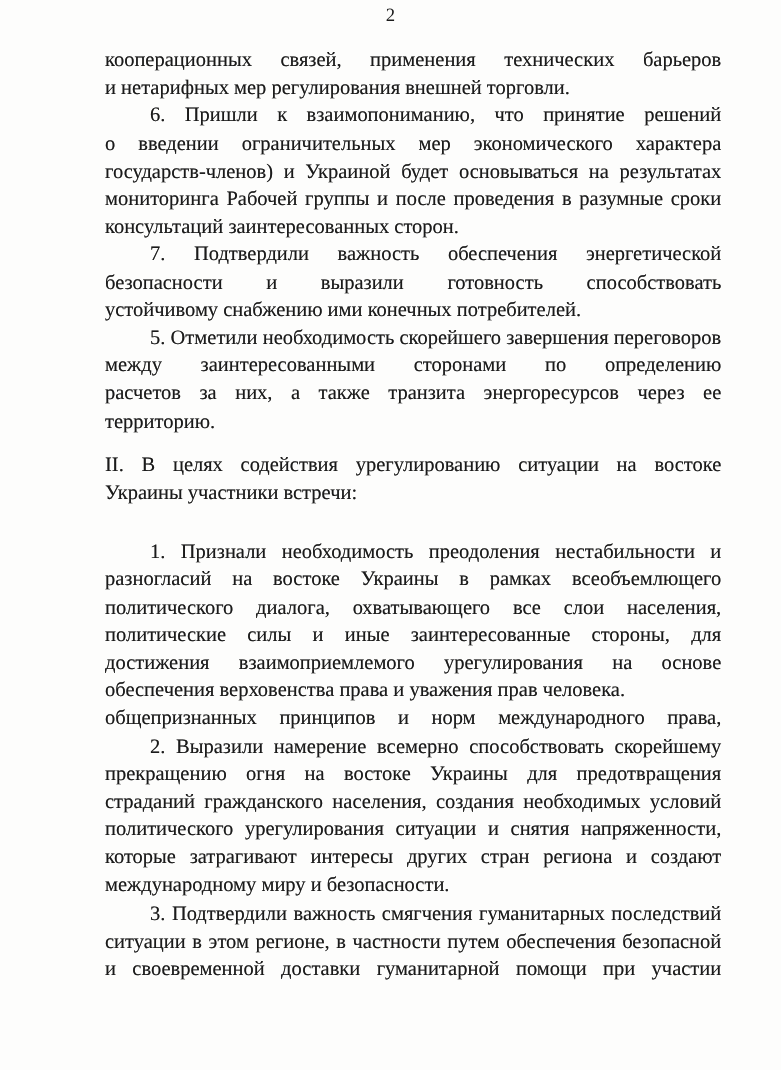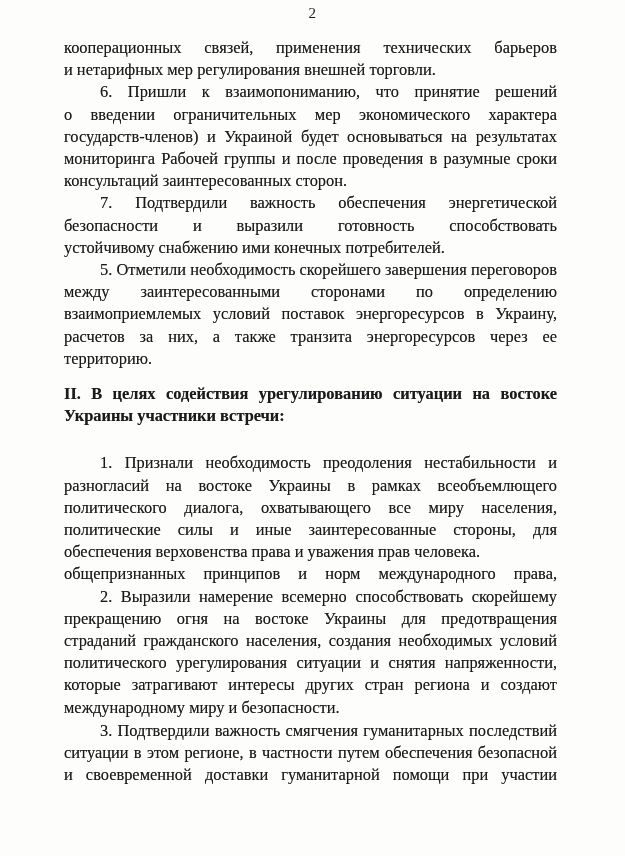--- a/index.html
+++ b/index.html
@@ -21,33 +21,33 @@
     position: absolute;
     top: 5px;
     left: 0;
     right: 0;
     text-align: center;
     font-size: 15px;
     letter-spacing: 0.5px;
   }
   .content {
     position: absolute;
-    left: 64px;
+    left: 84px;
     top: 37px;
     width: 493px;
   }
   p.para {
     margin: 0;
     padding: 0;
     font-size: 16.4px;
     line-height: 22.2px;
     text-shadow: 0 0 0.4px rgba(20,20,20,0.55);
   }
   p.para.heading {
-    font-weight: 700;
+    font-weight: 400;
     margin-top: 13px;
     margin-bottom: 25px;
   }
   .line {
     display: block;
     text-align: justify;
     text-align-last: justify;
     white-space: normal;
     overflow: hidden;
     max-height: 23px;
@@ -77,33 +77,33 @@
         <span class="line last">консультаций заинтересованных сторон.</span>
       </p>
       <p class="para body indent">
         <span class="line first">7. Подтвердили важность обеспечения энергетической</span>
         <span class="line">безопасности и выразили готовность способствовать</span>
         <span class="line last">устойчивому снабжению ими конечных потребителей.</span>
       </p>
       <p class="para body indent">
         <span class="line first">5. Отметили необходимость скорейшего завершения переговоров</span>
         <span class="line">между заинтересованными сторонами по определению</span>
-        <span class="line">взаимоприемлемых условий поставок энергоресурсов в Украину,</span>
         <span class="line">расчетов за них, а также транзита энергоресурсов через ее</span>
         <span class="line last">территорию.</span>
       </p>
       <p class="para heading">
         <span class="line first">II. В целях содействия урегулированию ситуации на востоке</span>
         <span class="line last">Украины участники встречи:</span>
       </p>
       <p class="para body indent">
         <span class="line first">1. Признали необходимость преодоления нестабильности и</span>
         <span class="line">разногласий на востоке Украины в рамках всеобъемлющего</span>
-        <span class="line">политического диалога, охватывающего все миру населения,</span>
+        <span class="line">политического диалога, охватывающего все слои населения,</span>
         <span class="line">политические силы и иные заинтересованные стороны, для</span>
+        <span class="line">достижения взаимоприемлемого урегулирования на основе</span>
         <span class="line last">обеспечения верховенства права и уважения прав человека.</span>
         <span class="line">общепризнанных принципов и норм международного права,</span>
       </p>
       <p class="para body indent">
         <span class="line first">2. Выразили намерение всемерно способствовать скорейшему</span>
         <span class="line">прекращению огня на востоке Украины для предотвращения</span>
         <span class="line">страданий гражданского населения, создания необходимых условий</span>
         <span class="line">политического урегулирования ситуации и снятия напряженности,</span>
         <span class="line">которые затрагивают интересы других стран региона и создают угрозу</span>
         <span class="line last">международному миру и безопасности.</span>

